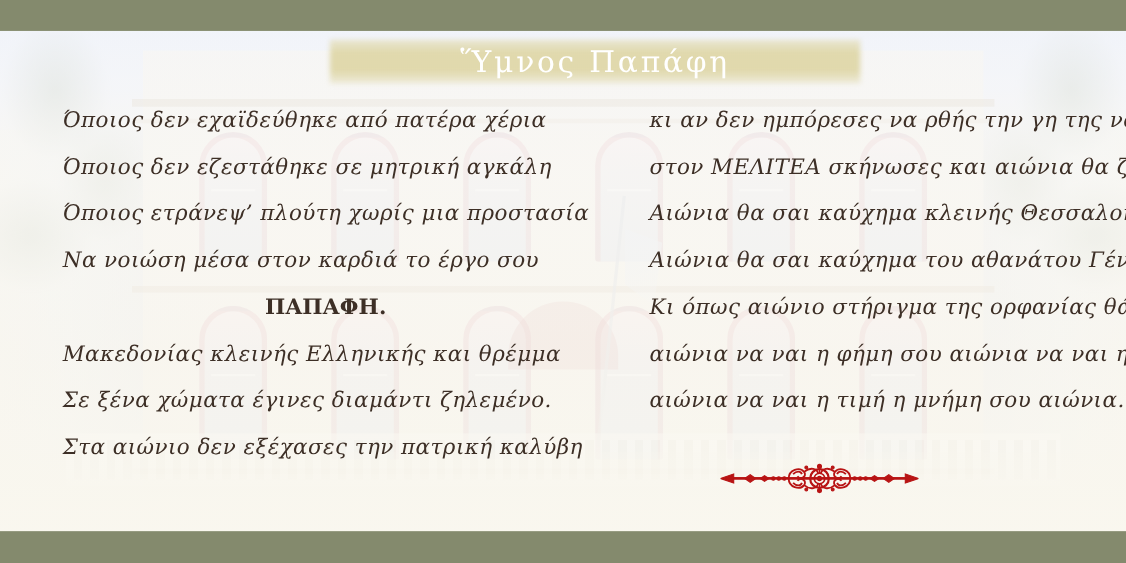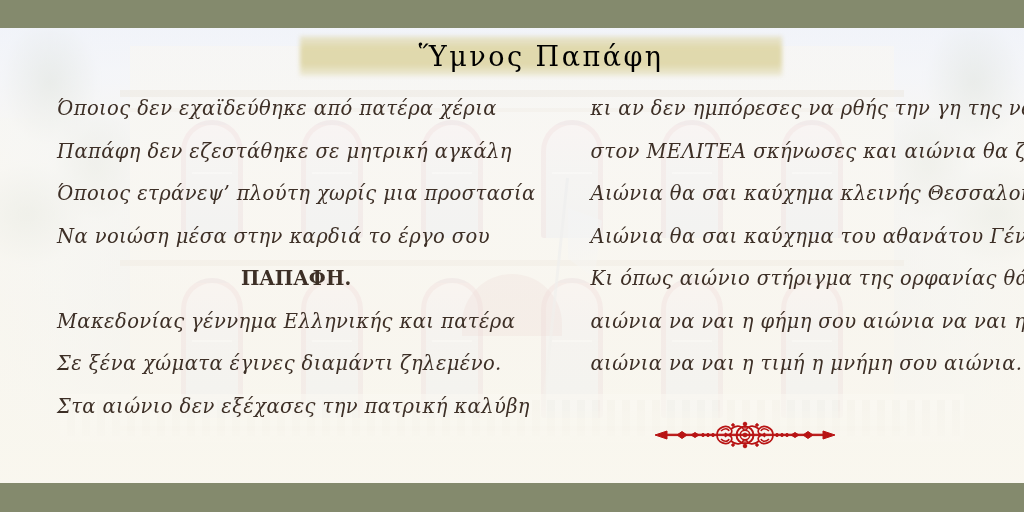--- a/index.html
+++ b/index.html
@@ -170,21 +170,21 @@
     filter:blur(2.2px);
     z-index:7;
   }
 
   .title {
     position:absolute;
     left:300px; top:36px;
     width:482px; height:40px;
     display:flex; align-items:center; justify-content:center;
     z-index:8;
-    color:#000000;
+    color:#ffffff;
     font-family:"DejaVu Serif", serif;
     font-size:27px;
     letter-spacing:2.5px;
     white-space:nowrap;
   }
 
   
   .poem {
     position:absolute;
     left:0; top:88px;
@@ -267,25 +267,25 @@
 
   <div class="band band-top"></div>
   <div class="band band-bottom"></div>
 
   <div class="title-banner"></div>
   <div class="title">Ὕμνος Παπάφη</div>
 
   <div class="poem">
     <div class="col col-left">
       <div class="line">Όποιος δεν εχαϊδεύθηκε από πατέρα χέρια</div>
-      <div class="line">Παπάφη δεν εζεστάθηκε σε μητρική αγκάλη</div>
+      <div class="line">Όποιος δεν εζεστάθηκε σε μητρική αγκάλη</div>
       <div class="line">Όποιος ετράνεψ’ πλούτη χωρίς μια προστασία</div>
-      <div class="line">Να νοιώση μέσα στην καρδιά το έργο σου</div>
+      <div class="line">Να νοιώση μέσα στον καρδιά το έργο σου</div>
       <div class="line upright">ΠΑΠΑΦΗ.</div>
-      <div class="line">Μακεδονίας γέννημα Ελληνικής και πατέρα</div>
+      <div class="line">Μακεδονίας κλεινής Ελληνικής και θρέμμα</div>
       <div class="line">Σε ξένα χώματα έγινες διαμάντι ζηλεμένο.</div>
       <div class="line">Στα αιώνιο δεν εξέχασες την πατρική καλύβη</div>
     </div>
 
     <div class="col col-right">
       <div class="line">κι αν δεν ημπόρεσες να ρθής την γη της να φιλήσης</div>
       <div class="line">στον ΜΕΛΙΤΕΑ σκήνωσες και αιώνια θα ζήσης.</div>
       <div class="line">Αιώνια θα σαι καύχημα κλεινής Θεσσαλονίκης</div>
       <div class="line">Αιώνια θα σαι καύχημα του αθανάτου Γένους.</div>
       <div class="line">Κι όπως αιώνιο στήριγμα της ορφανίας θά σαι</div>

